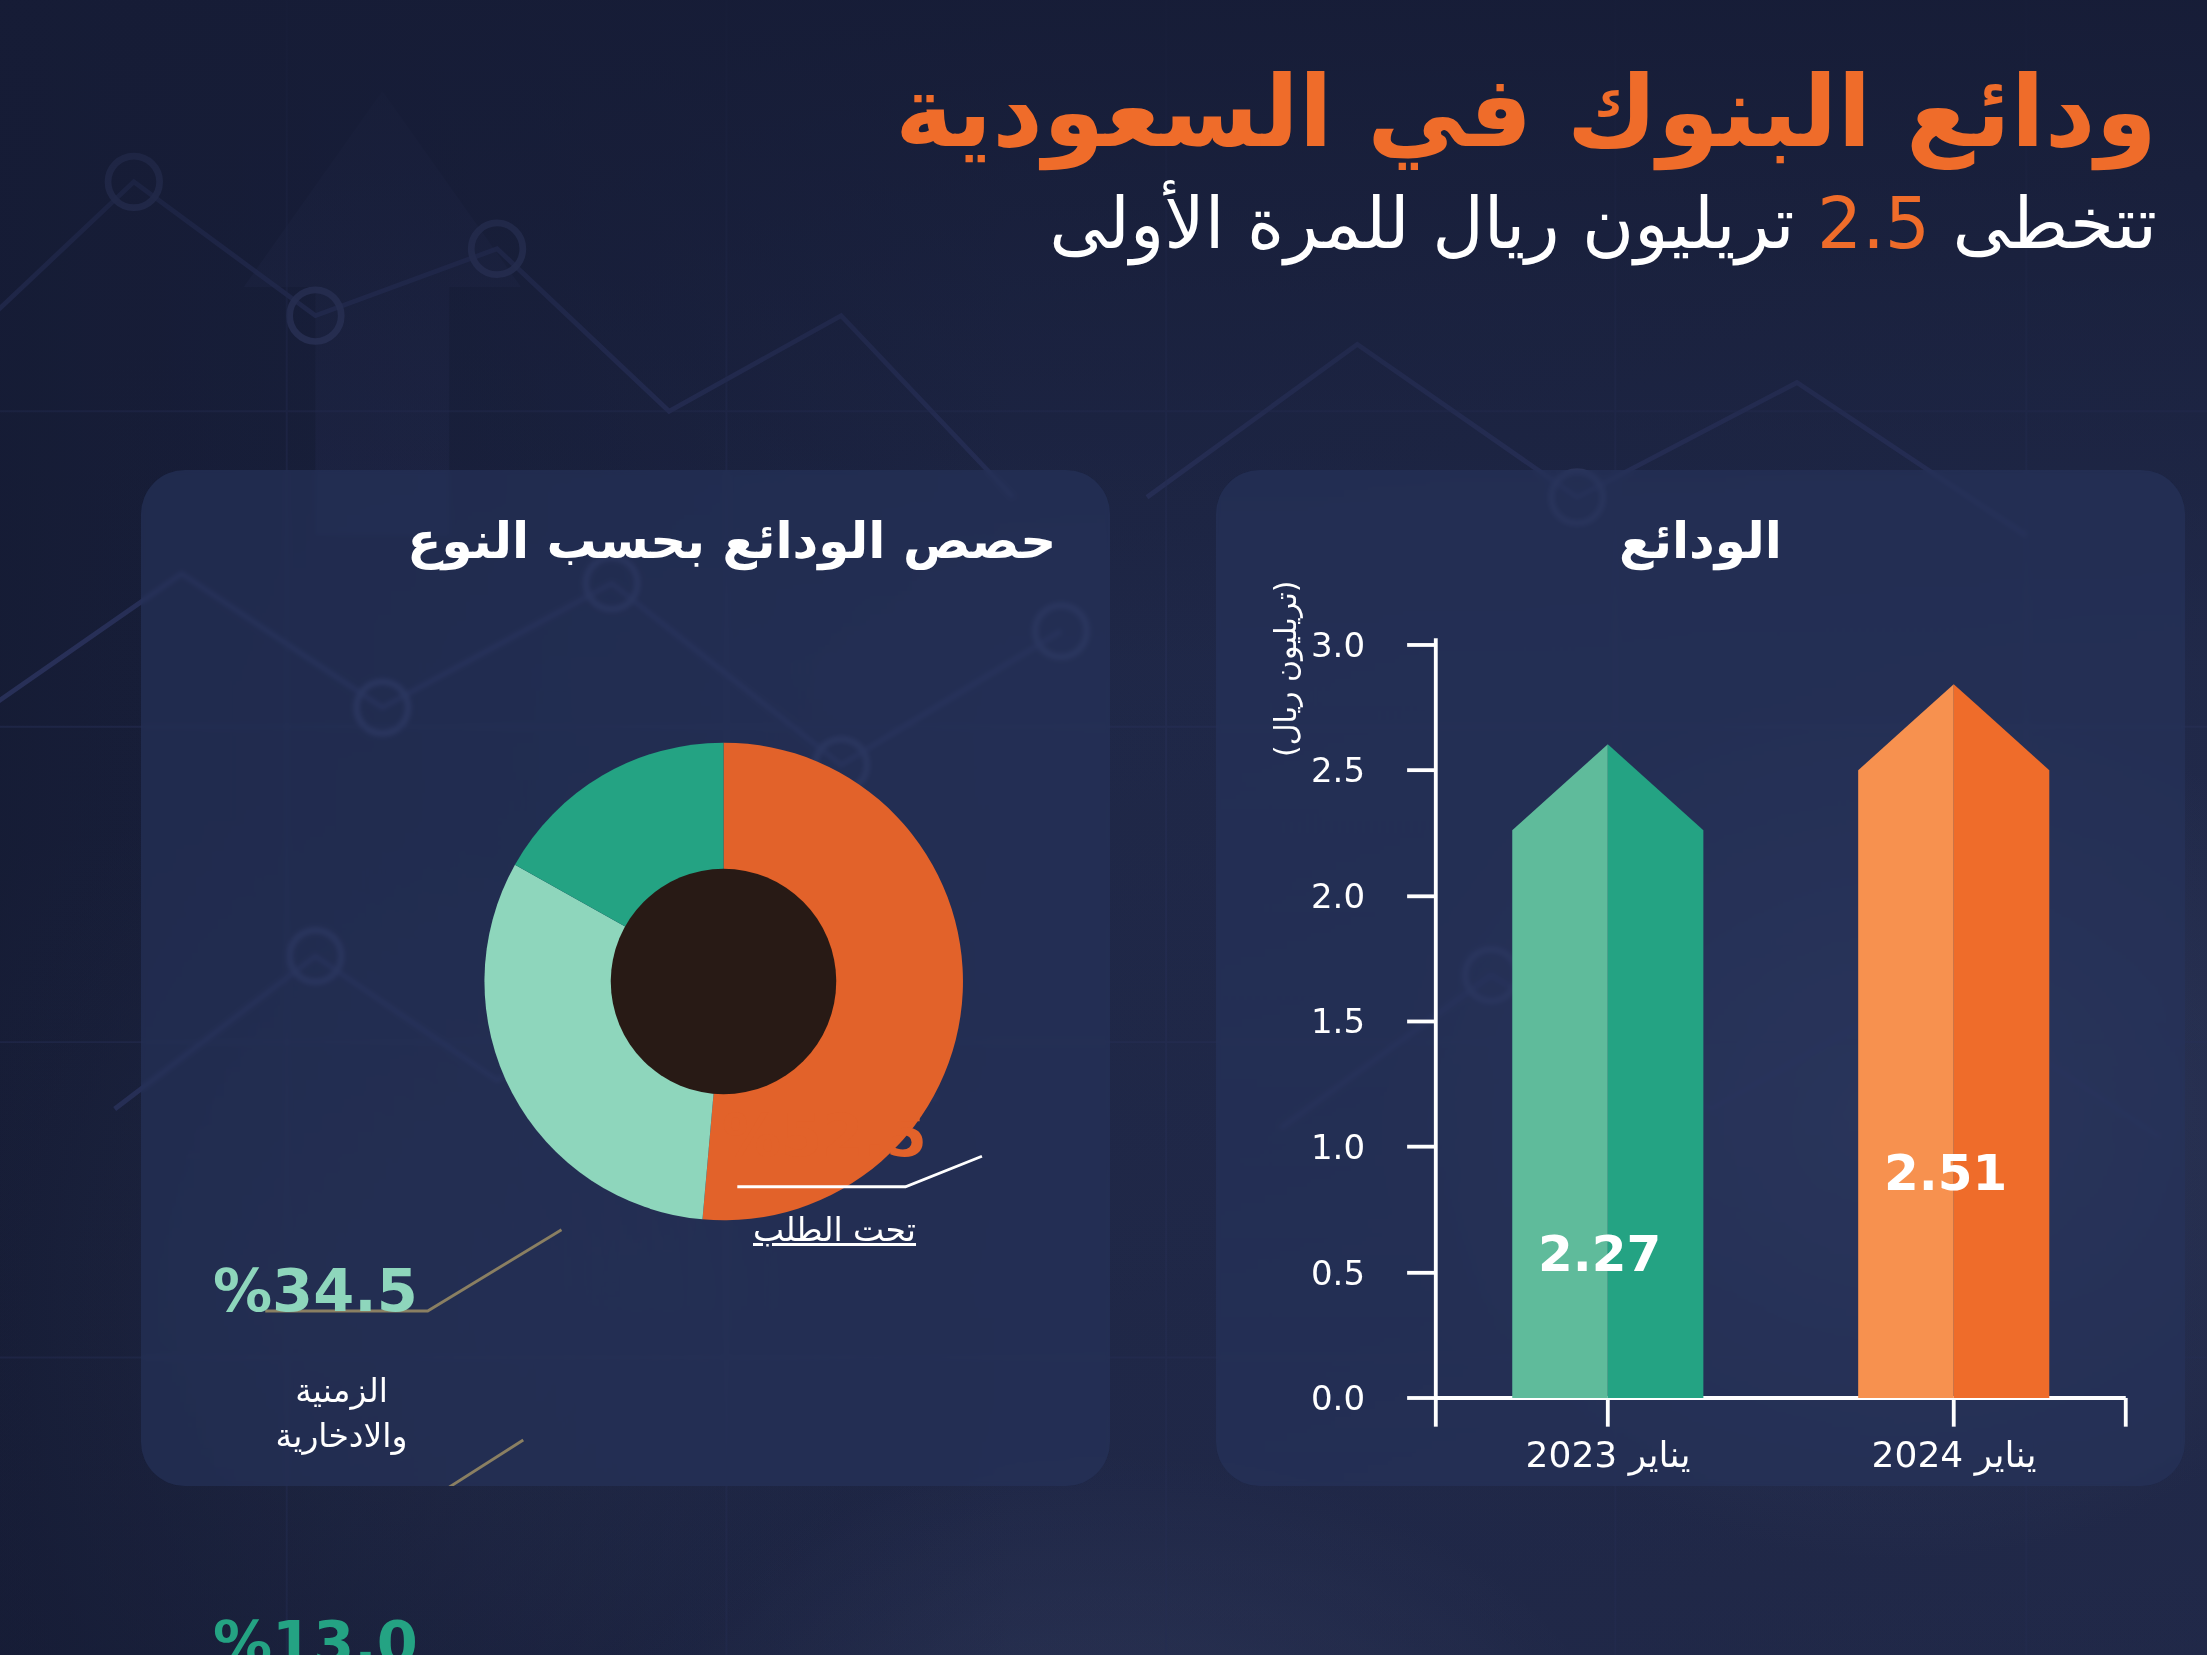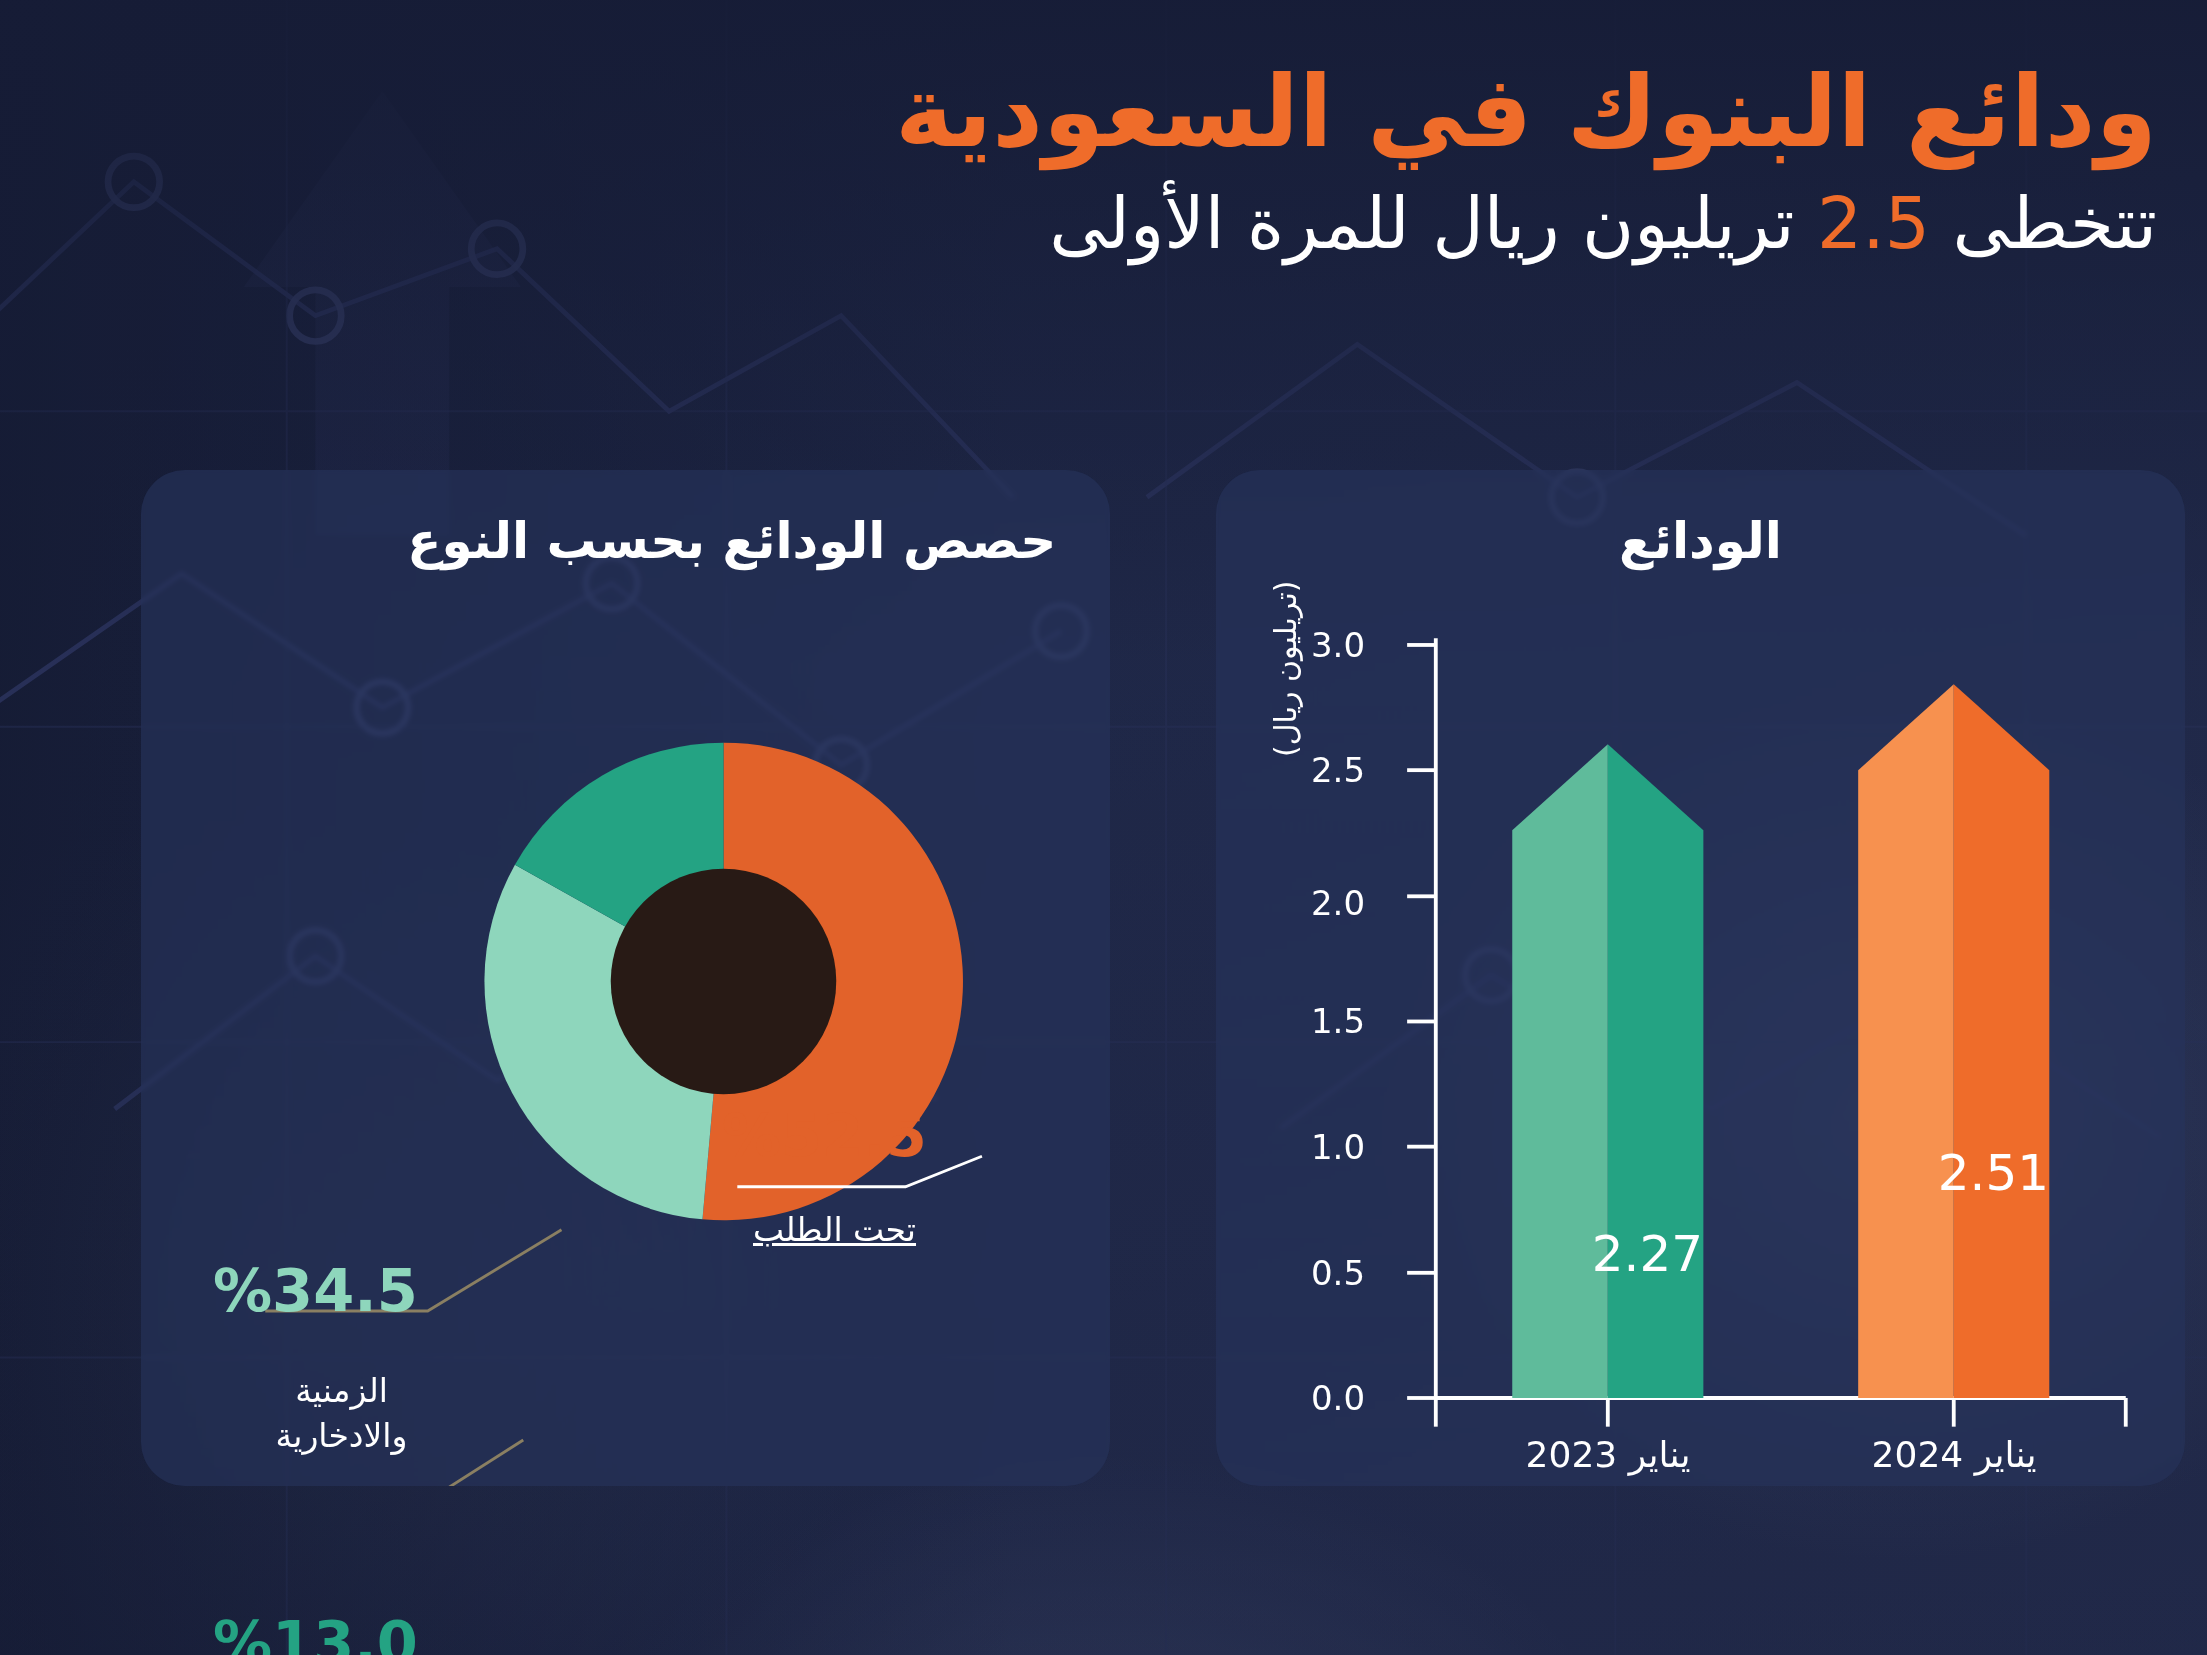--- a/index.html
+++ b/index.html
@@ -145,23 +145,23 @@
   .xlab{
     position:absolute;
     font-size:36px;
     color:#ffffff;
     text-align:center;
     white-space:nowrap;
   }
   .barval{
     position:absolute;
     font-size:50px;
-    font-weight:normal;
-    color:#ffffff;
-    text-align:right;
+    font-weight:bold;
+    color:#ffffff;
+    text-align:left;
     white-space:nowrap;
     padding-left:26px;
   }
 </style>
 </head>
 <body>
 
 <div id="stage">
 
   <div class="bg-base"></div>
@@ -285,21 +285,21 @@
       <path d="M310 971 L310 377 L410 287 L410 971 Z" fill="#5fbb9b"></path>
 
       <path d="M410 287 L510 377 L510 971 L410 971 Z" fill="#24a383"></path>
 
       <path d="M672 971 L672 314 L772 224 L772 971 Z" fill="#f7914f"></path>
       <path d="M772 224 L872 314 L872 971 L772 971 Z" fill="#ef6c2a"></path>
     </svg>
 
     <div class="tick" style="left:72px;  top:155px;">3.0</div>
     <div class="tick" style="left:72px;  top:280px;">2.5</div>
-    <div class="tick" style="left:72px;  top:406px;margin-top:7px;">2.0</div>
+    <div class="tick" style="left:72px;  top:406px;">2.0</div>
     <div class="tick" style="left:72px;  top:531px;">1.5</div>
     <div class="tick" style="left:72px;  top:657px;">1.0</div>
     <div class="tick" style="left:72px;  top:783px;">0.5</div>
     <div class="tick" style="left:72px;  top:908px;">0.0</div>
 
     <div class="xlab" style="left:239px; top:964px; width:306px;">يناير 2023</div>
     <div class="xlab" style="left:585px; top:964px; width:306px;">يناير 2024</div>
 
     <div class="barval" style="left:296px; top:755px; width:191px;">2.27</div>
     <div class="barval" style="left:642px; top:674px; width:191px;">2.51</div>

